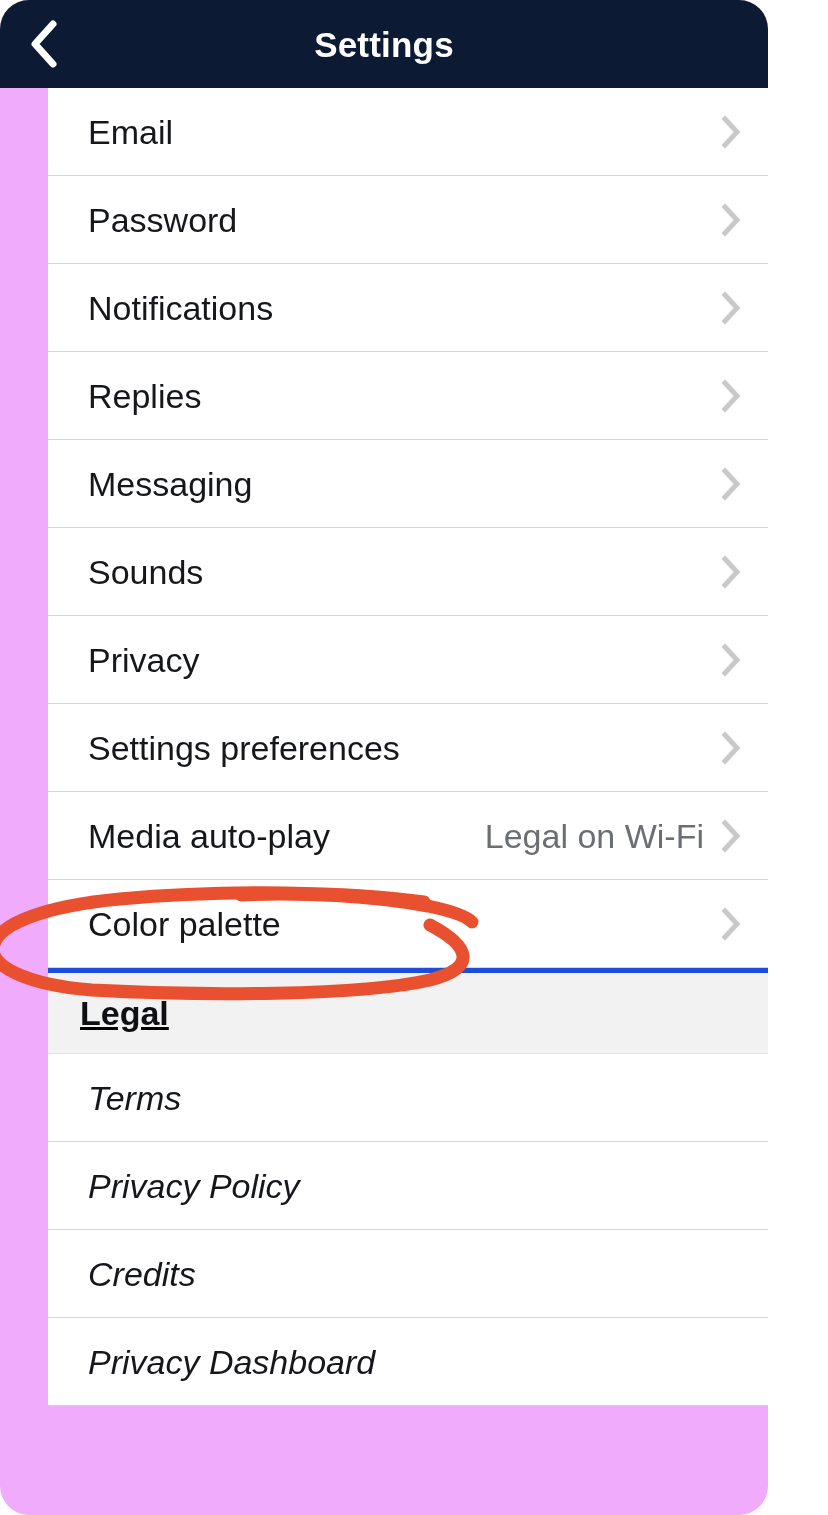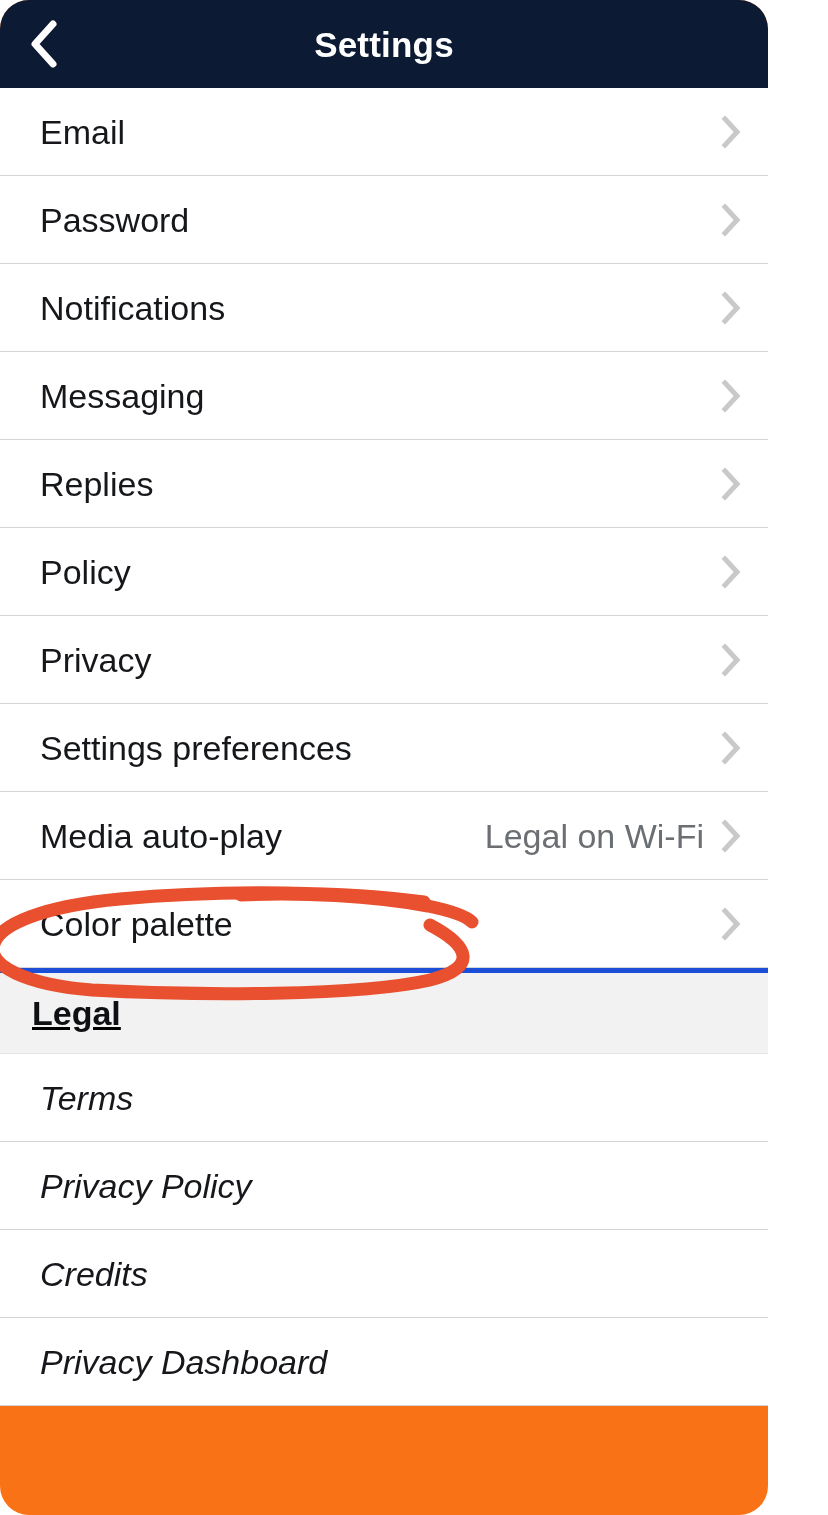--- a/index.html
+++ b/index.html
@@ -6,21 +6,21 @@
   html, body {
     width:828px; height:1515px;
     background:#ffffff;
     font-family:"Liberation Sans", sans-serif;
     -webkit-font-smoothing:antialiased;
   }
   #app {
     position:relative;
     width:768px; height:1515px;
     overflow:hidden;
-    background:#f97316;
+    background:#f0abfc;
     border-radius:29px;
   }
 
   
   .navbar {
     position:relative;
     height:88px;
     background:#0c1b33;
     display:flex;
     align-items:center;
@@ -36,21 +36,21 @@
   .nav-back svg { display:block; }
   .nav-title {
     font-size:35px;
     font-weight:bold;
     color:#ffffff;
     letter-spacing:0.2px;
     line-height:1;
   }
 
   
-  .list { position:relative; }
+  .list { position:relative;padding-left:48px; }
 
   .row {
     position:relative;
     height:88px;
     background:#ffffff;
     display:flex;
     align-items:center;
     padding:0 24px 0 40px;
     border-bottom:1px solid #d3d5d8;
     cursor:pointer;
@@ -147,41 +147,41 @@
       <span class="row-label">Notifications</span>
       <span class="row-spacer"></span>
       <span class="chev">
         <svg width="22" height="34" viewBox="0 0 22 34" aria-hidden="true">
             <polyline points="5,4 17,17 5,30" fill="none" stroke="#c8c9cb" stroke-width="5" stroke-linecap="square" stroke-linejoin="miter"></polyline>
           </svg>
       </span>
     </div>
 
     <div class="row">
+      <span class="row-label">Replies</span>
+      <span class="row-spacer"></span>
+      <span class="chev">
+        <svg width="22" height="34" viewBox="0 0 22 34" aria-hidden="true">
+            <polyline points="5,4 17,17 5,30" fill="none" stroke="#c8c9cb" stroke-width="5" stroke-linecap="square" stroke-linejoin="miter"></polyline>
+          </svg>
+      </span>
+    </div>
+
+    <div class="row">
       <span class="row-label">Messaging</span>
       <span class="row-spacer"></span>
       <span class="chev">
         <svg width="22" height="34" viewBox="0 0 22 34" aria-hidden="true">
             <polyline points="5,4 17,17 5,30" fill="none" stroke="#c8c9cb" stroke-width="5" stroke-linecap="square" stroke-linejoin="miter"></polyline>
           </svg>
       </span>
     </div>
 
     <div class="row">
-      <span class="row-label">Replies</span>
-      <span class="row-spacer"></span>
-      <span class="chev">
-        <svg width="22" height="34" viewBox="0 0 22 34" aria-hidden="true">
-            <polyline points="5,4 17,17 5,30" fill="none" stroke="#c8c9cb" stroke-width="5" stroke-linecap="square" stroke-linejoin="miter"></polyline>
-          </svg>
-      </span>
-    </div>
-
-    <div class="row">
-      <span class="row-label">Policy</span>
+      <span class="row-label">Sounds</span>
       <span class="row-spacer"></span>
       <span class="chev">
         <svg width="22" height="34" viewBox="0 0 22 34" aria-hidden="true">
             <polyline points="5,4 17,17 5,30" fill="none" stroke="#c8c9cb" stroke-width="5" stroke-linecap="square" stroke-linejoin="miter"></polyline>
           </svg>
       </span>
     </div>
 
     <div class="row">
       <span class="row-label">Privacy</span>

